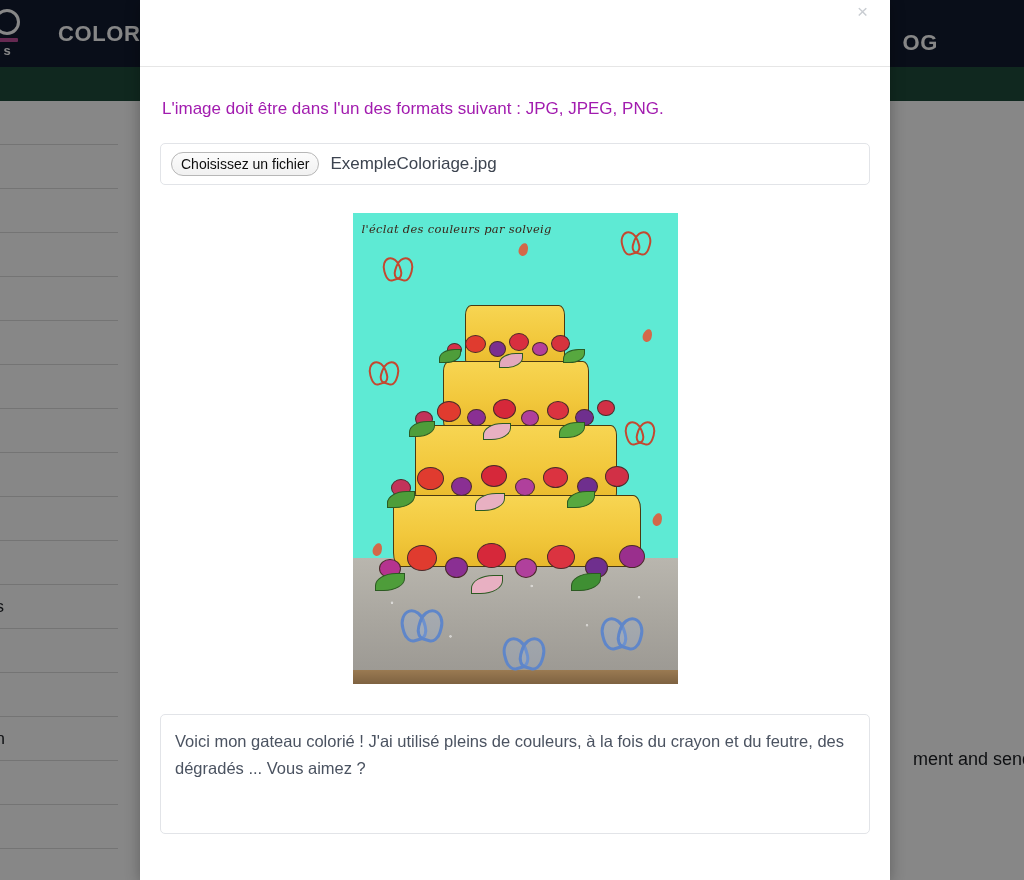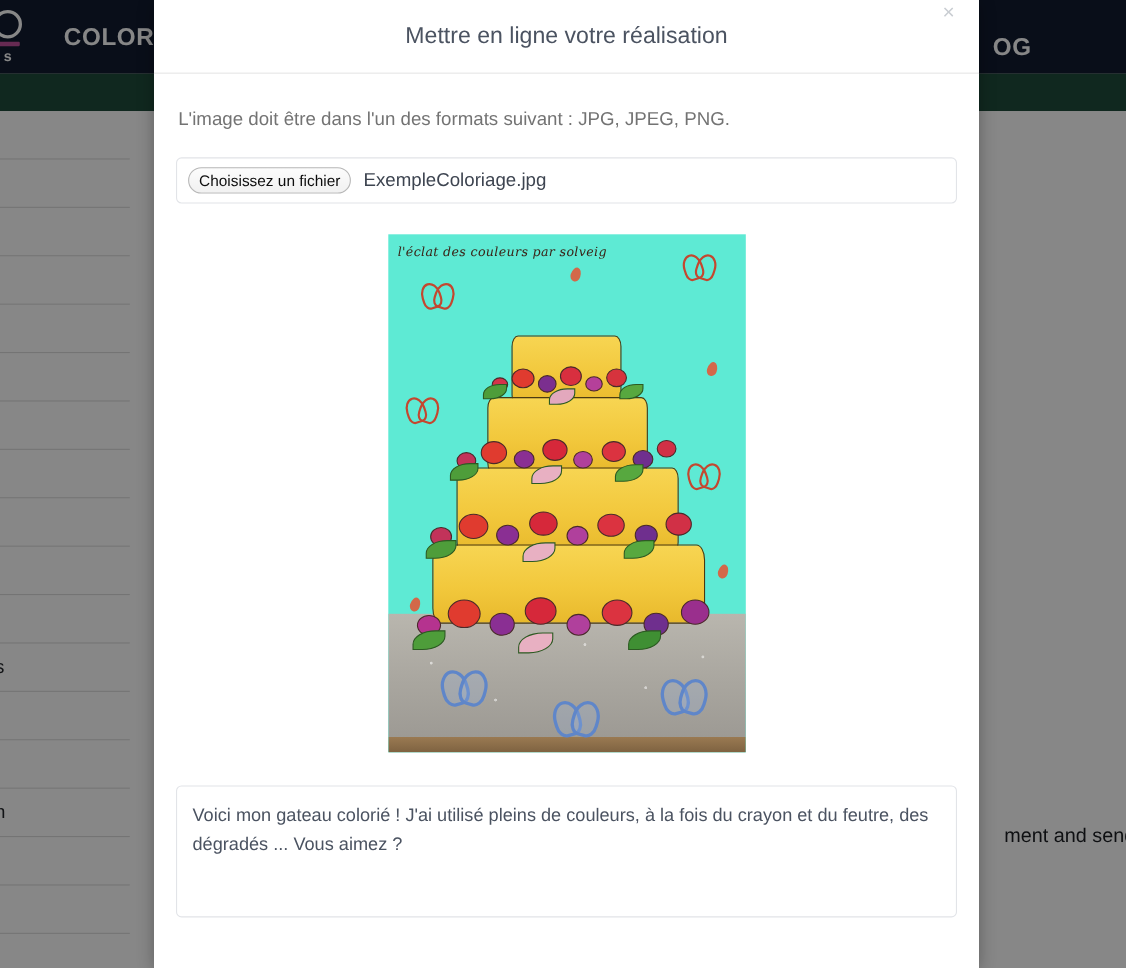--- a/index.html
+++ b/index.html
@@ -95,21 +95,21 @@
   #modal-close {
     position: absolute; right: 18px; top: 0px;
     font-size: 19px; color: #c9cdd2; line-height: 1;
     cursor: pointer; background: none; border: none; padding: 2px 4px;
     font-family: "Liberation Sans", sans-serif;
   }
 
   #modal-body { padding: 26px 20px 0 20px; }
 
   .instr {
-    font-size: 17px; color: #737373; line-height: 1.9;
+    font-size: 17px; color: #a21caf; line-height: 1.9;
     margin: 0 0 0 2px;
   }
 
   #file-row {
     margin-top: 18px;
     height: 42px;
     border: 1px solid #e2e4e8;
     border-radius: 5px;
     display: flex; align-items: center;
     padding: 0 10px;
@@ -295,21 +295,20 @@
 
       <div id="bg-right-text">ment and send</div>
     </div>
 
     <div id="bg-dim"></div>
   </div>
 
   <div id="modal">
 
     <div id="modal-header">
-      <div id="modal-title">Mettre en ligne votre réalisation</div>
       <button id="modal-close">×</button>
     </div>
 
     <div id="modal-body">
 
       <p class="instr">L'image doit être dans l'un des formats suivant : JPG, JPEG, PNG.</p>
 
       <div id="file-row">
         <button id="file-button">Choisissez un fichier</button>
         <span id="file-name">ExempleColoriage.jpg</span>

